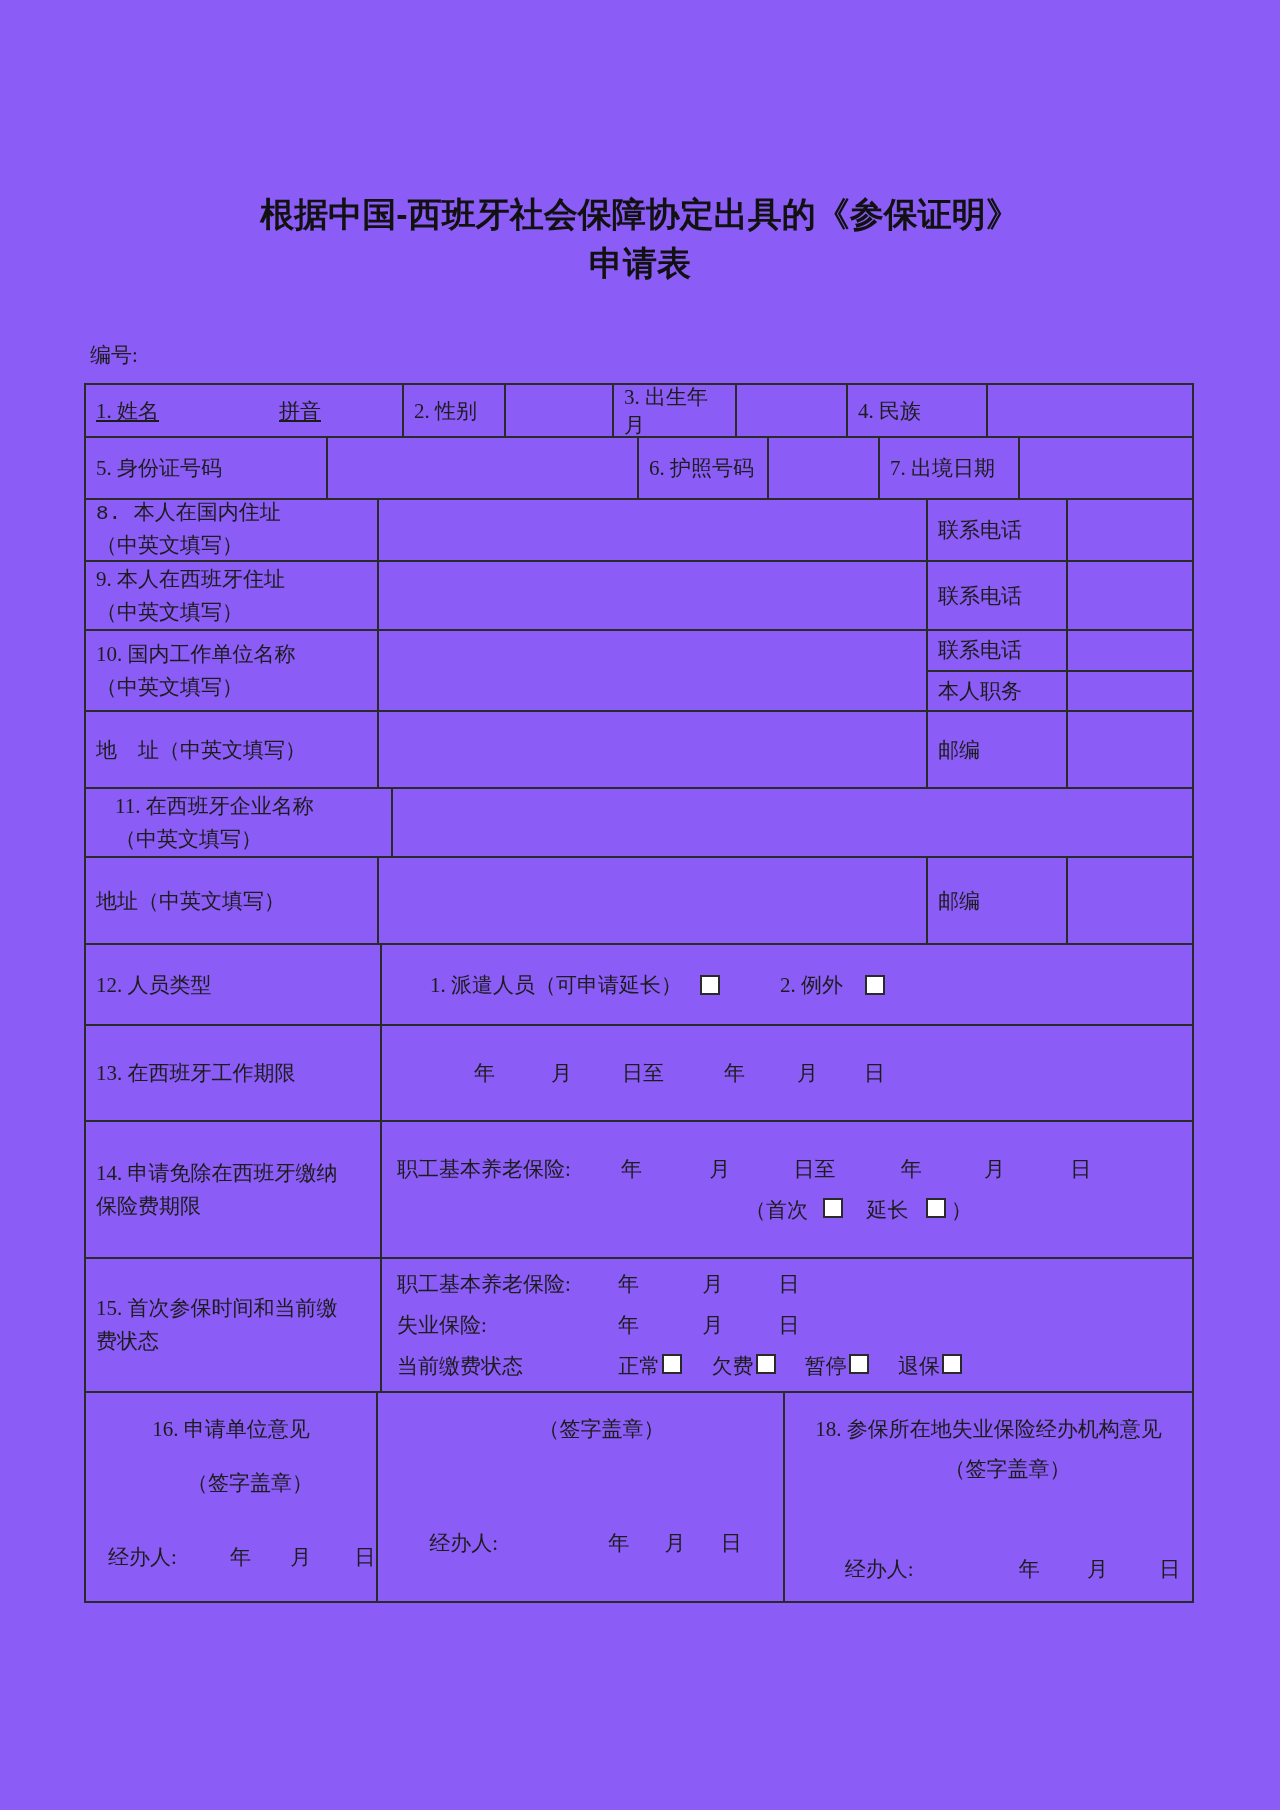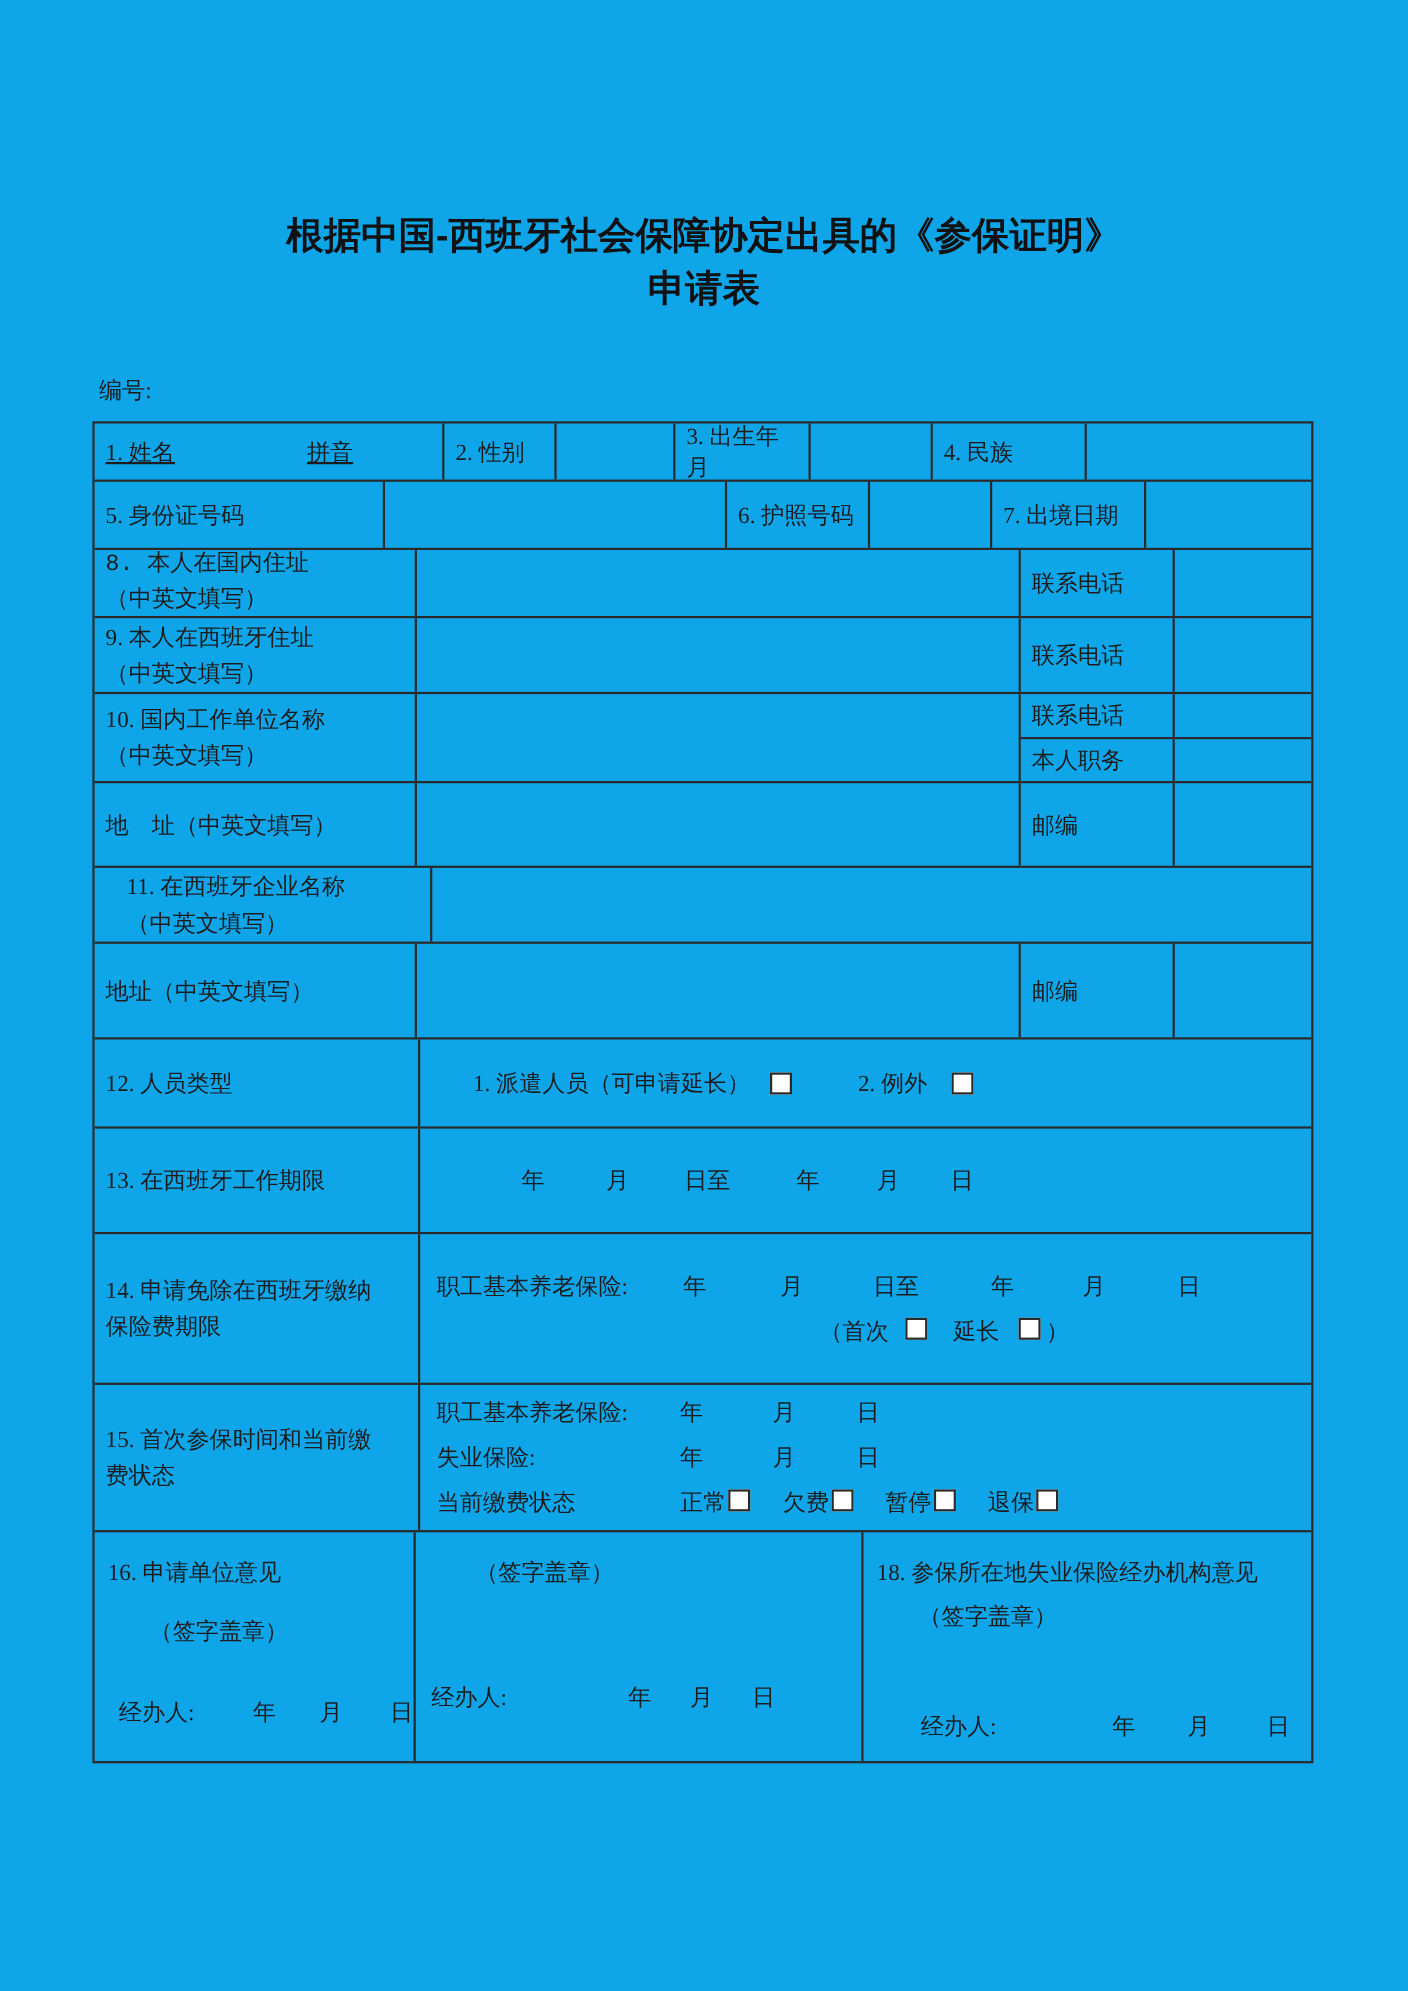--- a/index.html
+++ b/index.html
@@ -1,19 +1,19 @@
 <!DOCTYPE html>
 <html><head>
 <meta charset="utf-8">
 <style>
   html,body{margin:0;padding:0;background:#888;}
   .page{
     position:relative;
     width:1280px;height:1810px;
-    background:#0ea5e9;
+    background:#8b5cf6;
     margin:0 auto;
     font-family:"Liberation Serif", serif;
     color:#1c1c1c;
     overflow:hidden;
   }
   .title{
     position:absolute;top:190px;left:0;width:100%;
     text-align:center;
     font-family:"Liberation Sans", sans-serif;
     font-weight:700;
@@ -23,21 +23,21 @@
   .serial{
     position:absolute;left:90px;top:341px;
     font-size:21px;
   }
   .tbl{
     position:absolute;left:84px;top:383px;width:1106px;
     border:2px solid #2a2a2a;
     font-size:21px;
   }
   .row{display:flex;box-sizing:border-box;border-bottom:2px solid #2a2a2a;}
-  .row.last{border-bottom:none;}
+  .row.last{border-bottom:none;text-align:center;}
   .c{
     box-sizing:border-box;
     border-right:2px solid #2a2a2a;
     display:flex;align-items:center;
     padding:0 10px;
     position:relative;
   }
   .c.end{border-right:none;}
   .c.two{flex-direction:column;align-items:flex-start;justify-content:center;line-height:33px;}
   .c.two span{display:block;}
@@ -59,21 +59,21 @@
   .h-r1{height:53px;}  .h-r2{height:62px;}
   .h-r8{height:62px;font-family:Liberation Mono, monospace;}  .h-r9{height:69px;}
   .h-r10{height:81px;} .h-a1{height:77px;}
   .h-r11{height:69px;padding-left:19px;} .h-a2{height:87px;}
   .h-r12{height:81px;} .h-r13{height:96px;}
   .h-r14{height:137px;}.h-r15{height:134px;}
   .h-r16{height:208px;}
   
   .w398{width:318px;text-decoration:underline;}.w102{width:102px;}.w108{width:108px;}.w123{width:123px;}
   .w111{width:111px;}.w140{width:140px;}.w124{width:124px;}
-  .w290{width:264px;}.w311{width:311px;}.w130{width:130px;}
+  .w290{width:242px;}.w311{width:311px;}.w130{width:130px;}
   .w293{width:293px;}.w549{width:549px;}.w264{width:264px;}
   .w813{width:813px;}.w296{width:296px;}.w810{width:810px;}
   .w292{width:292px;}.w407{width:407px;}
 </style>
 </head>
 <body>
 
 <div class="page">
 
   <div class="title">

